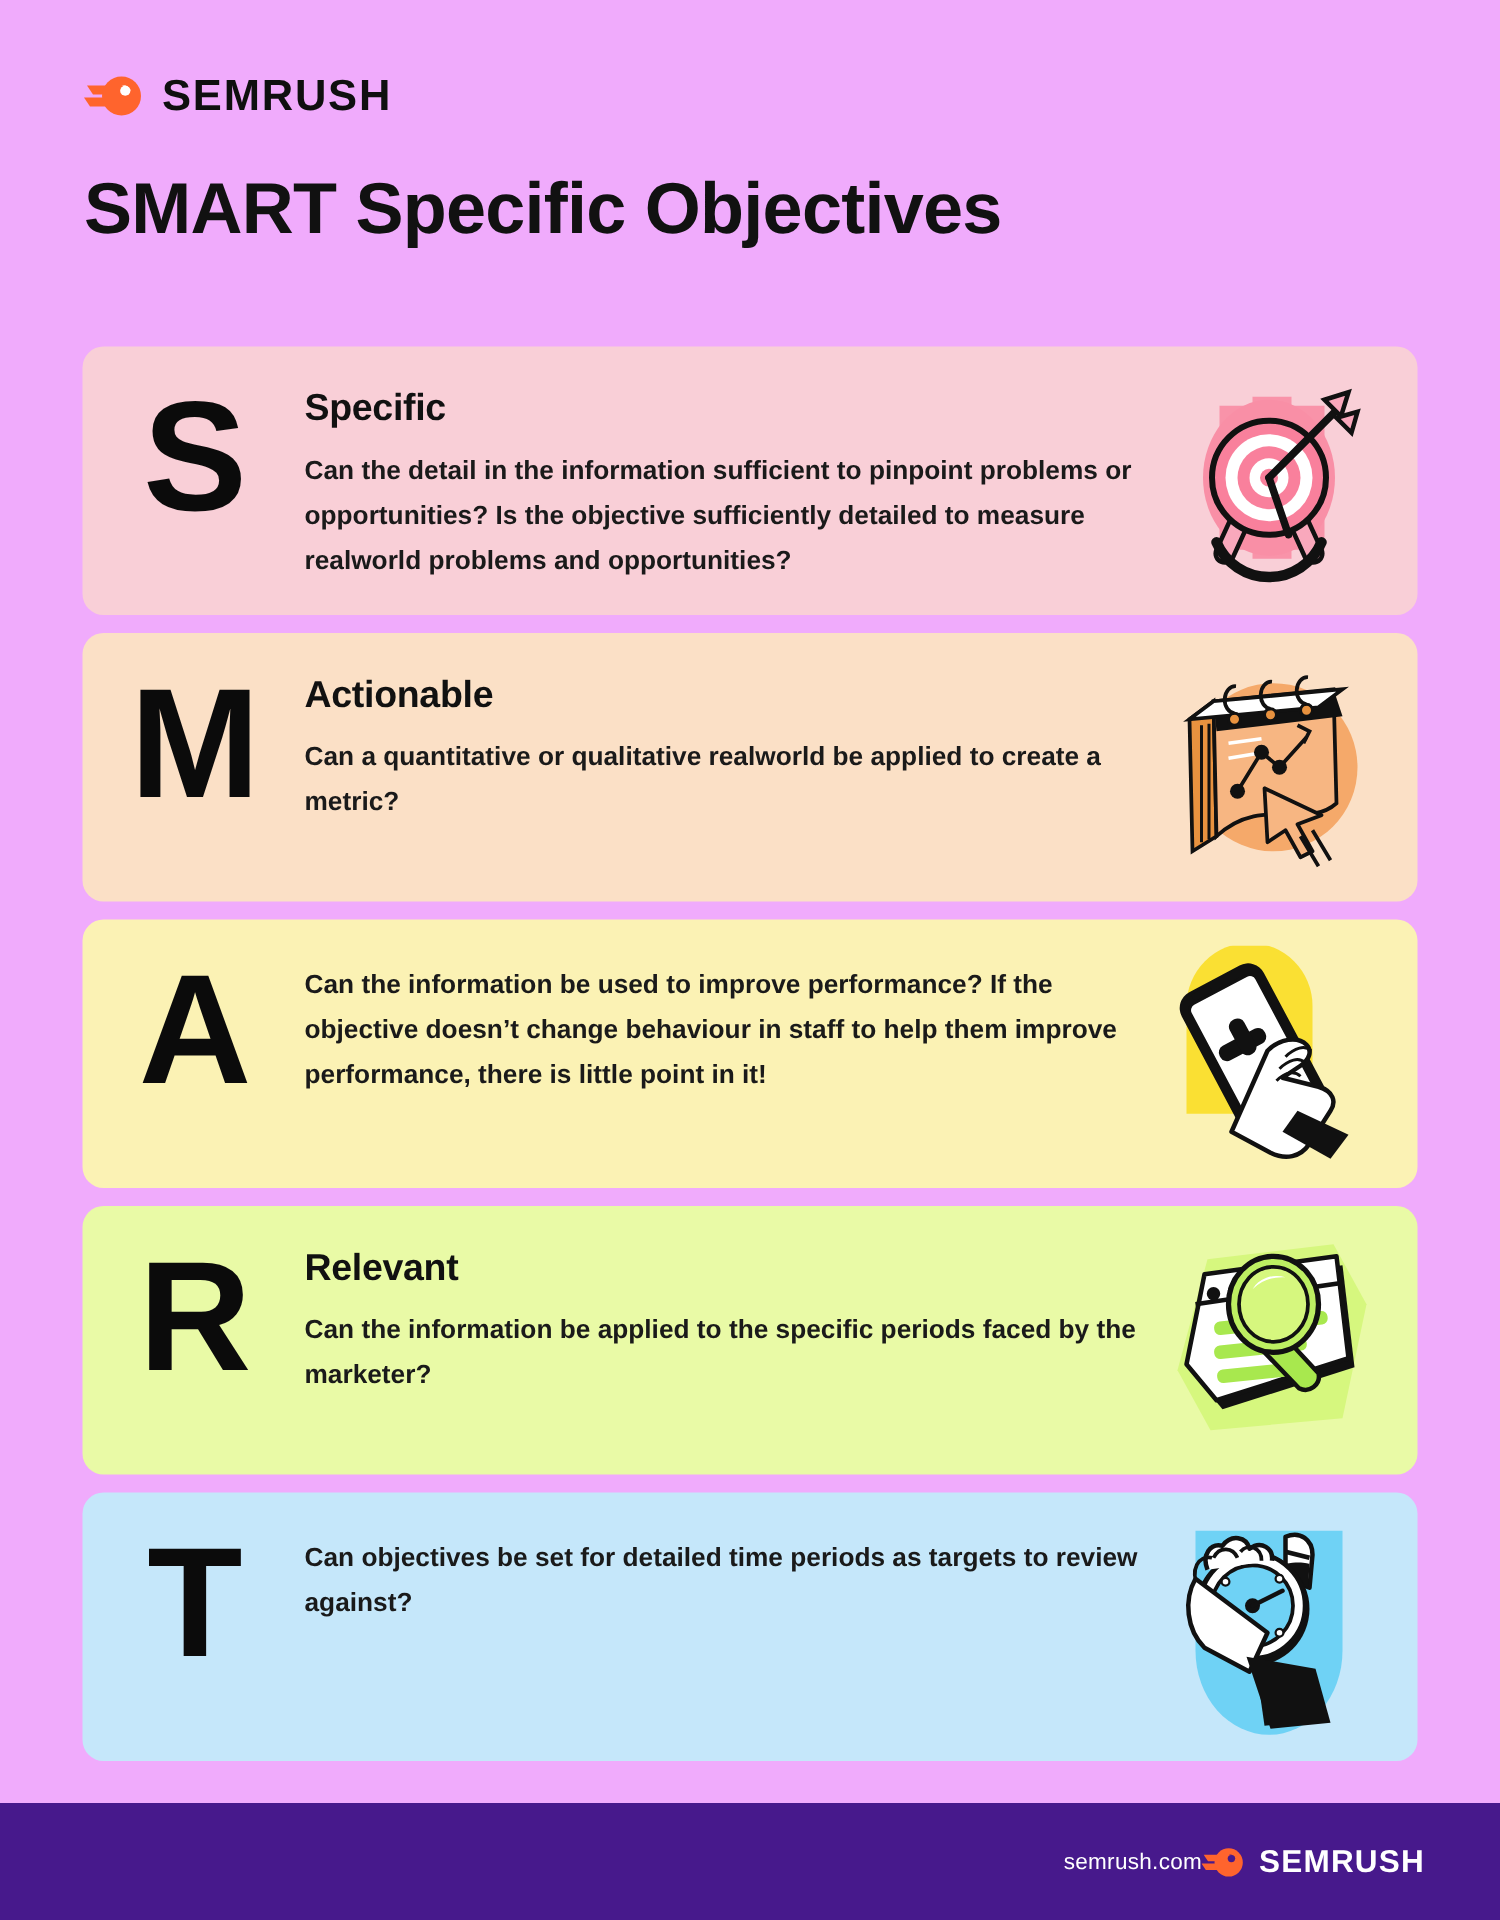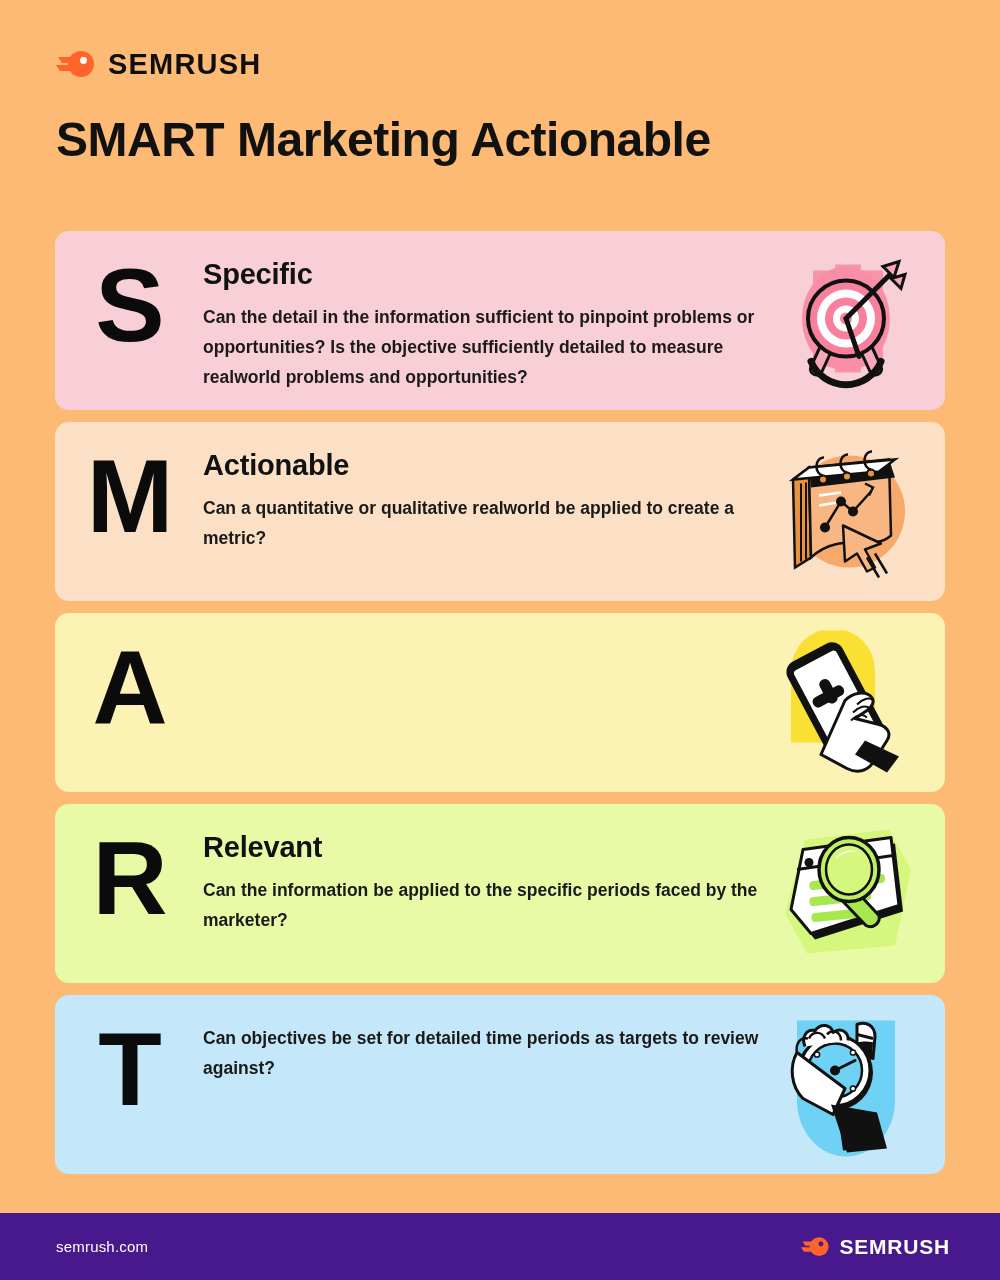--- a/index.html
+++ b/index.html
@@ -2,21 +2,21 @@
 <html><head>
 <meta charset="utf-8">
 <style>
   * { box-sizing: border-box; margin: 0; padding: 0; }
   html, body {
     width: 1000px; height: 1280px;
     background: #ffffff;
     font-family: "Liberation Sans", sans-serif;
     overflow: hidden;
   }
-  .page { position: relative; width: 1000px; height: 1280px; background: #fdba74; }
+  .page { position: relative; width: 1000px; height: 1280px; background: #f0abfc; }
 
   
   .brand { position: absolute; left: 56px; top: 48px; display: flex; align-items: center; gap: 12px; }
   .brand-mark { width: 40px; height: 32px; display: block; }
   .brand-word {
     font-size: 29px; font-weight: bold; letter-spacing: 1.2px;
     color: #0f0f0f; line-height: 1; font-family: "Liberation Sans", sans-serif;
   }
 
   
@@ -44,21 +44,21 @@
     font-size: 104px;
     font-weight: bold;
     color: #0b0b0b;
     line-height: 1;
     padding-top: 22px;
     letter-spacing: -2px;
     font-family: "Liberation Sans", sans-serif;
   }
   .card-body { flex: 1 1 auto; padding: 28px 0 0 0; }
   .card-heading {
-    font-size: 29px; font-weight: bold; color: #111111;
+    font-size: 25px; font-weight: bold; color: #111111;
     line-height: 1.1; margin-bottom: 11px; letter-spacing: -0.2px;
   }
   .card-text {
     font-size: 17.5px; color: #1a1a1a; line-height: 1.72;
     max-width: 560px; font-weight: bold;
   }
   .card-icon {
     position: absolute; right: 24px; top: 50%;
     transform: translateY(-50%);
     width: 150px; height: 145px;
@@ -68,23 +68,23 @@
 
   .card-s { background: #F9CFD7; height: 179px; }
   .card-m { background: #FBE0C6; height: 179px; }
   .card-a { background: #FBF2B4; height: 179px; }
   .card-r { background: #E9FAA6; height: 179px; }
   .card-t { background: #C5E7FA; height: 179px; }
 
   
   .footer {
     position: absolute; left: 0; bottom: 0;
-    width: 1000px; height: 67px;
+    width: 1000px; height: 78px;
     background: #47198C;
-    display: flex; align-items: center; justify-content: space-between;
+    display: flex; align-items: center; justify-content: flex-end;
     padding: 0 50px 0 56px;
   }
   .footer-url { color: #ffffff; font-size: 15px; letter-spacing: 0.2px; }
   .footer-brand { display: flex; align-items: center; gap: 9px; }
   .footer-brand .brand-mark { width: 29px; height: 23px; }
   .footer-word {
     color: #ffffff; font-size: 21px; font-weight: bold; letter-spacing: 0.8px; line-height: 1;
   }
 </style>
 </head>
@@ -98,21 +98,21 @@
         <path d="M2 9 H17 A3 3 0 0 1 17 15 H6 Z" fill="#FF642D"></path>
         <path d="M0 17 H14 A3 3 0 0 1 14 23 H4 Z" fill="#FF642D"></path>
         <circle cx="25" cy="16" r="13" fill="#FF642D"></circle>
         <path d="M25 9 a7 7 0 0 1 6.3 4 a5 5 0 0 0 -6.3 -4 z" fill="#ffffff"></path>
         <circle cx="27.5" cy="12.5" r="3.4" fill="#ffffff"></circle>
       </svg>
     </span>
     <span class="brand-word">SEMRUSH</span>
   </div>
 
-  <h1 class="page-title">SMART Marketing Actionable</h1>
+  <h1 class="page-title">SMART Specific Objectives</h1>
 
   <div class="cards">
 
     <section class="card card-s">
       <div class="card-letter">S</div>
       <div class="card-body">
         <div class="card-heading">Specific</div>
         <div class="card-text">Can the detail in the information sufficient to pinpoint problems or opportunities? Is the objective sufficiently detailed to measure realworld problems and opportunities?</div>
       </div>
       <div class="card-icon">
@@ -163,20 +163,21 @@
           <path d="M94 44 L102 48 L98 56" fill="none" stroke="#111" stroke-width="2.5"></path>
           <path d="M72 86 L110 104 L94 110 L104 128 L96 132 L86 114 L74 122 z" fill="#F7B682" stroke="#111" stroke-width="2.5" stroke-linejoin="round"></path>
           <path d="M96 118 L108 138 M104 114 L116 134" stroke="#111" stroke-width="2.5"></path>
         </svg>
       </div>
     </section>
 
     <section class="card card-a">
       <div class="card-letter">A</div>
       <div class="card-body">
+        <div class="card-text">Can the information be used to improve performance? If the objective doesn’t change behaviour in staff to help them improve performance, there is little point in it!</div>
       </div>
       <div class="card-icon">
         <svg viewBox="0 0 150 145">
           <path d="M20 112 L20 40 a42 42 0 0 1 84 0 L104 112 z" fill="#FAE033"></path>
           <g transform="rotate(-28 72 70)">
             <rect x="34" y="12" width="62" height="112" rx="12" fill="#111"></rect>
             <rect x="40" y="20" width="50" height="88" rx="5" fill="#ffffff" stroke="#111" stroke-width="2"></rect>
             <rect x="46" y="14" width="14" height="5" rx="2.5" fill="#111"></rect>
             <rect x="44" y="54" width="34" height="11" rx="5" fill="#111"></rect>
             <rect x="58" y="42" width="11" height="26" rx="5" fill="#111"></rect>

